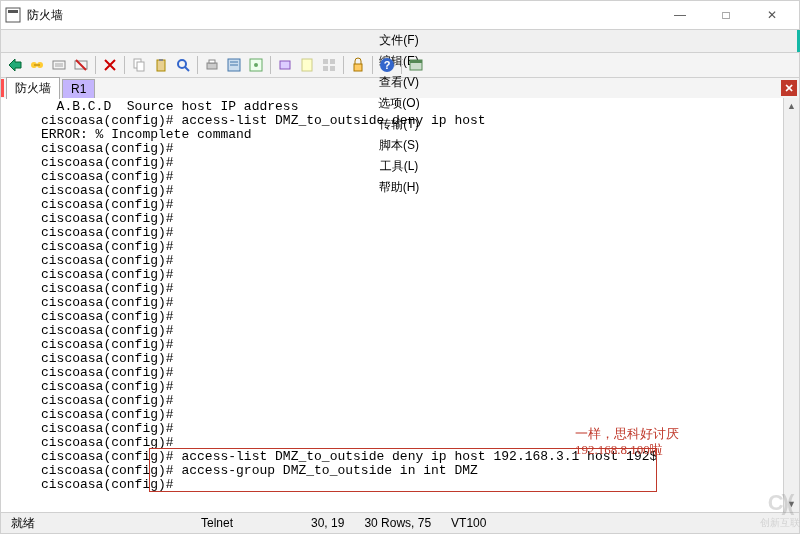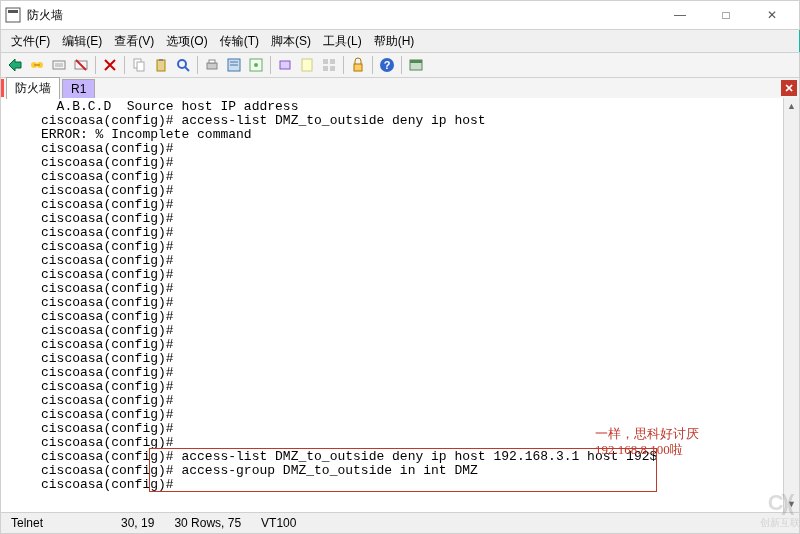--- a/index.html
+++ b/index.html
@@ -6,21 +6,21 @@
 body { width:800px; height:534px; font-family:"Microsoft YaHei", Tahoma, sans-serif; font-size:12px; background:#fff; overflow:hidden; position:relative; }
 
 
 .titlebar { height:30px; background:#fff; border:1px solid #d0d0d0; display:flex; align-items:center; padding:0 4px; }
 .titlebar .appicon { width:16px; height:16px; margin-right:6px; display:flex; align-items:center; justify-content:center; }
 .titlebar .title { flex:1; color:#000; font-size:12px; }
 .winbtns { display:flex; }
 .winbtn { width:46px; height:28px; display:flex; align-items:center; justify-content:center; color:#555; }
 
 
-.menubar { height:22px; border-left:1px solid #d0d0d0; border-right:1px solid #14b8a6; display:flex; align-items:center; padding:0 4px; font-size:12px; background:#f0f0f0; }
+.menubar { height:22px; border-left:1px solid #d0d0d0; border-right:3px solid #14b8a6; display:flex; align-items:center; padding:0 4px; font-size:12px; background:#f0f0f0;flex-direction:column; }
 .menuitem { padding:2px 6px; cursor:default; }
 
 
 .toolbar { height:26px; border:1px solid #d0d0d0; background:#f4f4f4; display:flex; align-items:center; padding:0 4px; gap:2px; }
 .tbtn { width:20px; height:20px; display:flex; align-items:center; justify-content:center; }
 .tsep { width:1px; height:18px; background:#c0c0c0; margin:0 2px; }
 
 
 .tabbar { height:20px; border-left:1px solid #d0d0d0; border-right:1px solid #d0d0d0; background:#f4f4f4; display:flex; align-items:center; }
 .tabbar-left { display:flex; flex:1; align-items:center; }
@@ -30,21 +30,21 @@
 .close-x { width:16px; height:16px; background:#c0392b; color:#fff; display:flex; align-items:center; justify-content:center; margin-right:2px; font-size:11px; font-weight:bold; }
 
 
 .termwrap { position:relative; height:414px; border-left:1px solid #d0d0d0; border-right:1px solid #d0d0d0; display:flex;padding-left:36px; }
 .terminal { flex:1; font-family:"Courier New", monospace; font-size:13px; line-height:14px; white-space:pre; color:#000; padding:2px 4px; overflow:hidden; }
 .scrollbar { width:16px; background:#f0f0f0; border-left:1px solid #d0d0d0; display:flex; flex-direction:column; }
 .scrollbtn { height:16px; display:flex; align-items:center; justify-content:center; color:#666; font-size:9px; }
 .scrolltrack { flex:1; }
 
 .annot-box { position:absolute; left:148px; top:350px; width:508px; height:44px; border:1px solid #c0392b; pointer-events:none; }
-.annot-text { position:absolute; left:594px; top:328px; color:#c0392b; font-size:13px; line-height:16px; font-family:"Microsoft YaHei"; }
+.annot-text { position:absolute; left:574px; top:328px; color:#c0392b; font-size:13px; line-height:16px; font-family:"Microsoft YaHei"; }
 
 
 .statusbar { height:22px; border:1px solid #d0d0d0; background:#f0f0f0; display:flex; align-items:center; font-size:12px; }
 .status-seg { padding:0 10px; }
 .status-seg.first { width:190px; }
 .status-seg.protocol { width:110px; }
 
 .watermark { position:absolute; right:0; bottom:4px; opacity:0.25; font-size:10px; color:#777; font-family:sans-serif; text-align:center; }
 .watermark .logo { font-size:22px; font-weight:bold; letter-spacing:-2px; }
 </style>
@@ -233,20 +233,21 @@
     <div class="scrollbtn">▼</div>
   </div>
   <div class="annot-box"></div>
   <div class="annot-text">
     <span>一样，思科好讨厌</span><br>
     <span>192.168.8.100啦</span>
   </div>
 </div>
 
 <div class="statusbar">
+  <span class="status-seg first">就绪</span>
   <span class="status-seg protocol">Telnet</span>
   <span class="status-seg">30,  19</span>
   <span class="status-seg">30 Rows, 75</span>
   <span class="status-seg">VT100</span>
 </div>
 
 <div class="watermark">
   <div class="logo">C)(</div>
   <div>创新互联</div>
 </div>

